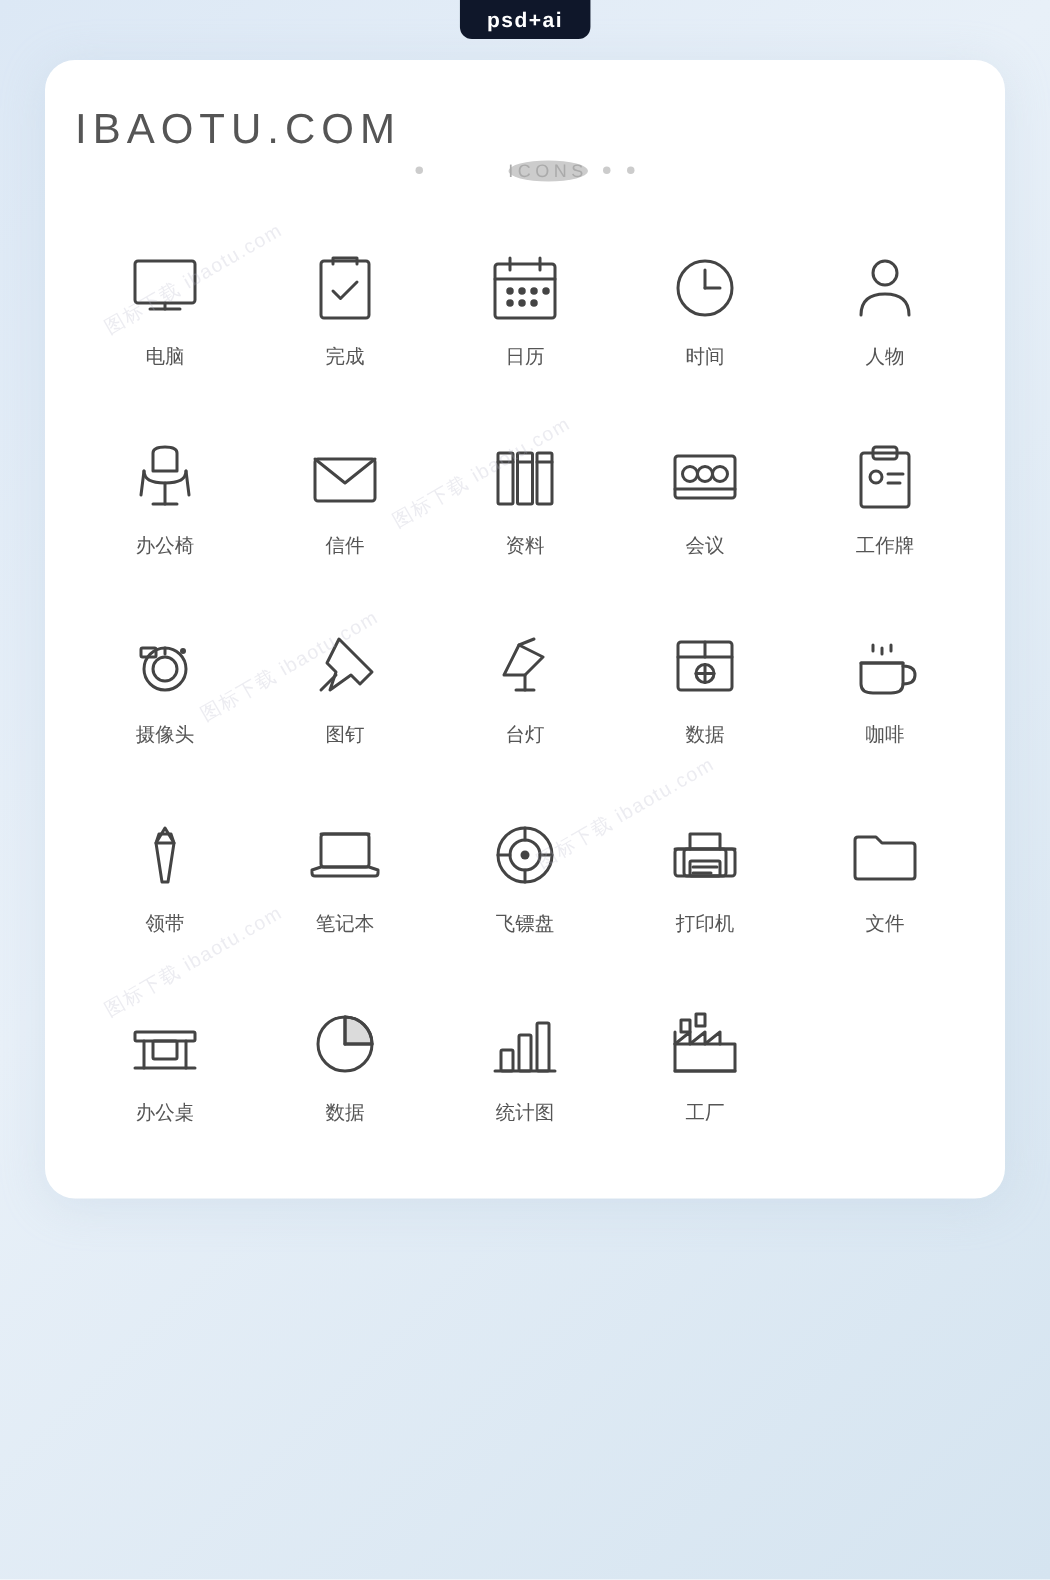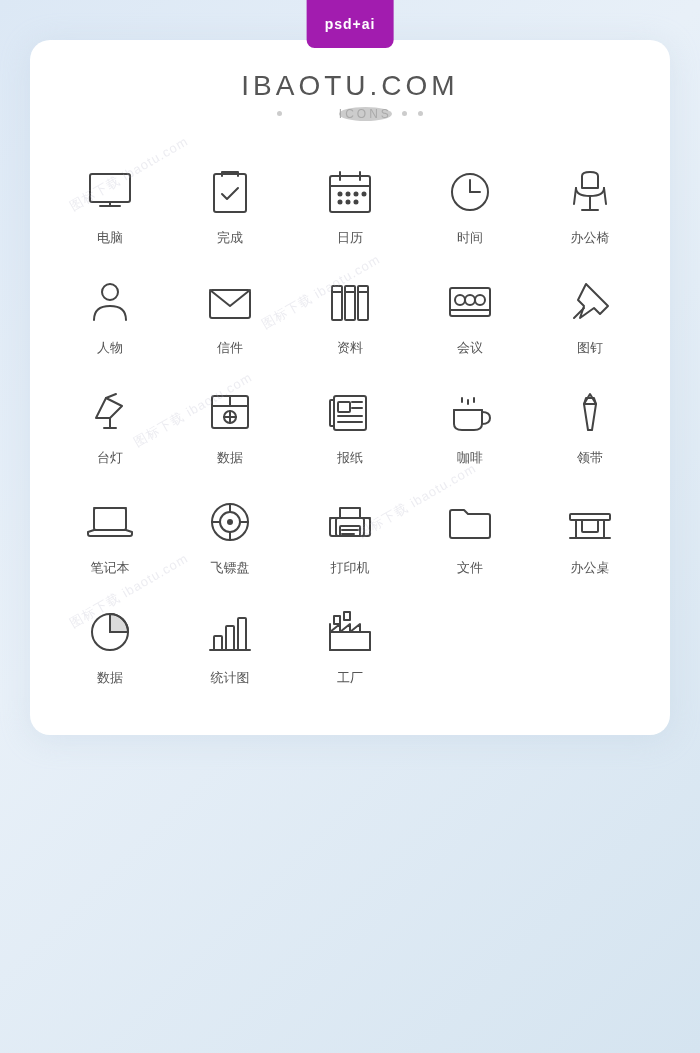--- a/index.html
+++ b/index.html
@@ -12,40 +12,40 @@
       align-items: center;
       justify-content: flex-start;
       font-family: 'PingFang SC', 'Microsoft YaHei', Arial, sans-serif;
       position: relative;
     }
     .top-badge {
       position: absolute;
       top: 0;
       left: 50%;
       transform: translateX(-50%);
-      background: #a21caf;
+      background: #0f172a;
       color: white;
       font-size: 14px;
       font-weight: bold;
-      padding: 16px 18px;
+      padding: 5px 18px;
       border-radius: 0 0 8px 8px;
       z-index: 10;
       letter-spacing: 1px;
     }
     .card {
       background: white;
       border-radius: 20px;
       margin: 40px 30px 30px 30px;
       padding: 30px 20px 40px 20px;
       width: 640px;
       box-shadow: 0 4px 30px rgba(180,200,220,0.3);
       position: relative;
     }
     .card-title {
-      text-align: center;
+      text-align: left;
       font-size: 28px;
       font-weight: 300;
       letter-spacing: 4px;
       color: #555;
       margin-bottom: 4px;
     }
     .card-subtitle {
       text-align: center;
       font-size: 12px;
       color: #aaa;
@@ -57,21 +57,21 @@
       width: 5px;
       height: 5px;
       background: #ccc;
       border-radius: 50%;
       margin: 0 2px;
       vertical-align: middle;
     }
     .icons-grid {
       display: grid;
       grid-template-columns: repeat(5, 1fr);
-      gap: 6px 0;
+      gap: 22px 0;
     }
     .icon-cell {
       display: flex;
       flex-direction: column;
       align-items: center;
       justify-content: flex-end;
       padding: 14px 5px 8px 5px;
     }
     .icon-svg {
       width: 54px;
@@ -187,44 +187,44 @@
             <line x1="24" y1="24" x2="34" y2="24"></line>
           </svg>
       </div>
       <span class="icon-label">时间</span>
     </div>
 
 
     <div class="icon-cell">
       <div class="icon-svg">
         <svg viewBox="0 0 48 48">
+            <circle cx="24" cy="14" r="8"></circle>
+            <path d="M8,42 Q8,28 24,28 Q40,28 40,42"></path>
+          </svg>
+      </div>
+      <span class="icon-label">人物</span>
+    </div>
+
+    <div class="icon-cell">
+      <div class="icon-svg">
+        <svg viewBox="0 0 48 48">
             <path d="M16,8 Q16,4 24,4 Q32,4 32,8 L32,20 L16,20 Z"></path>
             <path d="M10,20 Q10,28 24,28 Q38,28 38,20"></path>
             <line x1="24" y1="28" x2="24" y2="42"></line>
             <line x1="16" y1="42" x2="32" y2="42"></line>
             <line x1="10" y1="20" x2="8" y2="36"></line>
             <line x1="38" y1="20" x2="40" y2="36"></line>
           </svg>
       </div>
       <span class="icon-label">办公椅</span>
     </div>
 
     <div class="icon-cell">
       <div class="icon-svg">
         <svg viewBox="0 0 48 48">
-            <circle cx="24" cy="14" r="8"></circle>
-            <path d="M8,42 Q8,28 24,28 Q40,28 40,42"></path>
-          </svg>
-      </div>
-      <span class="icon-label">人物</span>
-    </div>
-
-    <div class="icon-cell">
-      <div class="icon-svg">
-        <svg viewBox="0 0 48 48">
             <rect x="4" y="12" width="40" height="28" rx="2"></rect>
             <polyline points="4,12 24,28 44,12"></polyline>
           </svg>
       </div>
       <span class="icon-label">信件</span>
     </div>
 
     <div class="icon-cell">
       <div class="icon-svg">
         <svg viewBox="0 0 48 48">
@@ -247,21 +247,45 @@
             <circle cx="14" cy="22" r="5"></circle>
             <circle cx="24" cy="22" r="5"></circle>
             <circle cx="34" cy="22" r="5"></circle>
             <line x1="4" y1="32" x2="44" y2="32"></line>
           </svg>
       </div>
       <span class="icon-label">会议</span>
     </div>
 
 
-
+    <div class="icon-cell">
+      <div class="icon-svg">
+        <svg viewBox="0 0 48 48">
+            <rect x="8" y="8" width="32" height="36" rx="2"></rect>
+            <rect x="16" y="4" width="16" height="8" rx="2"></rect>
+            <circle cx="18" cy="24" r="4"></circle>
+            <line x1="26" y1="22" x2="36" y2="22"></line>
+            <line x1="26" y1="28" x2="34" y2="28"></line>
+          </svg>
+      </div>
+      <span class="icon-label">工作牌</span>
+    </div>
+
+    <div class="icon-cell">
+      <div class="icon-svg">
+        <svg viewBox="0 0 48 48">
+            <circle cx="24" cy="26" r="14"></circle>
+            <circle cx="24" cy="26" r="8"></circle>
+            <rect x="8" y="12" width="10" height="6" rx="1"></rect>
+            <line x1="24" y1="12" x2="24" y2="16"></line>
+            <circle cx="36" cy="14" r="2" fill="#444" stroke="none"></circle>
+          </svg>
+      </div>
+      <span class="icon-label">摄像头</span>
+    </div>
 
     <div class="icon-cell">
       <div class="icon-svg">
         <svg viewBox="0 0 48 48">
             <path d="M20,6 L42,28 L34,36 L28,30 L14,40 L18,28 L12,22 Z"></path>
             <line x1="8" y1="40" x2="18" y2="30"></line>
           </svg>
       </div>
       <span class="icon-label">图钉</span>
     </div>
@@ -285,34 +309,20 @@
             <line x1="6" y1="18" x2="42" y2="18"></line>
             <circle cx="24" cy="29" r="6"></circle>
             <line x1="24" y1="8" x2="24" y2="18"></line>
             <line x1="18" y1="29" x2="30" y2="29"></line>
             <line x1="24" y1="23" x2="24" y2="35"></line>
           </svg>
       </div>
       <span class="icon-label">数据</span>
     </div>
 
-    <div class="icon-cell">
-      <div class="icon-svg">
-        <svg viewBox="0 0 48 48">
-            <rect x="8" y="8" width="32" height="34" rx="2"></rect>
-            <rect x="12" y="14" width="12" height="10" rx="1"></rect>
-            <line x1="26" y1="14" x2="36" y2="14"></line>
-            <line x1="26" y1="20" x2="36" y2="20"></line>
-            <line x1="12" y1="28" x2="36" y2="28"></line>
-            <line x1="12" y1="34" x2="36" y2="34"></line>
-            <rect x="4" y="12" width="4" height="26" rx="1"></rect>
-          </svg>
-      </div>
-      <span class="icon-label">报纸</span>
-    </div>
 
     <div class="icon-cell">
       <div class="icon-svg">
         <svg viewBox="0 0 48 48">
             <path d="M8,22 L8,36 Q8,42 16,42 L28,42 Q36,42 36,36 L36,22 Z"></path>
             <path d="M36,24 Q44,24 44,30 Q44,36 36,36"></path>
             <line x1="16" y1="14" x2="16" y2="10"></line>
             <line x1="22" y1="16" x2="22" y2="12"></line>
             <line x1="28" y1="14" x2="28" y2="10"></line>
             <line x1="8" y1="22" x2="36" y2="22"></line>

